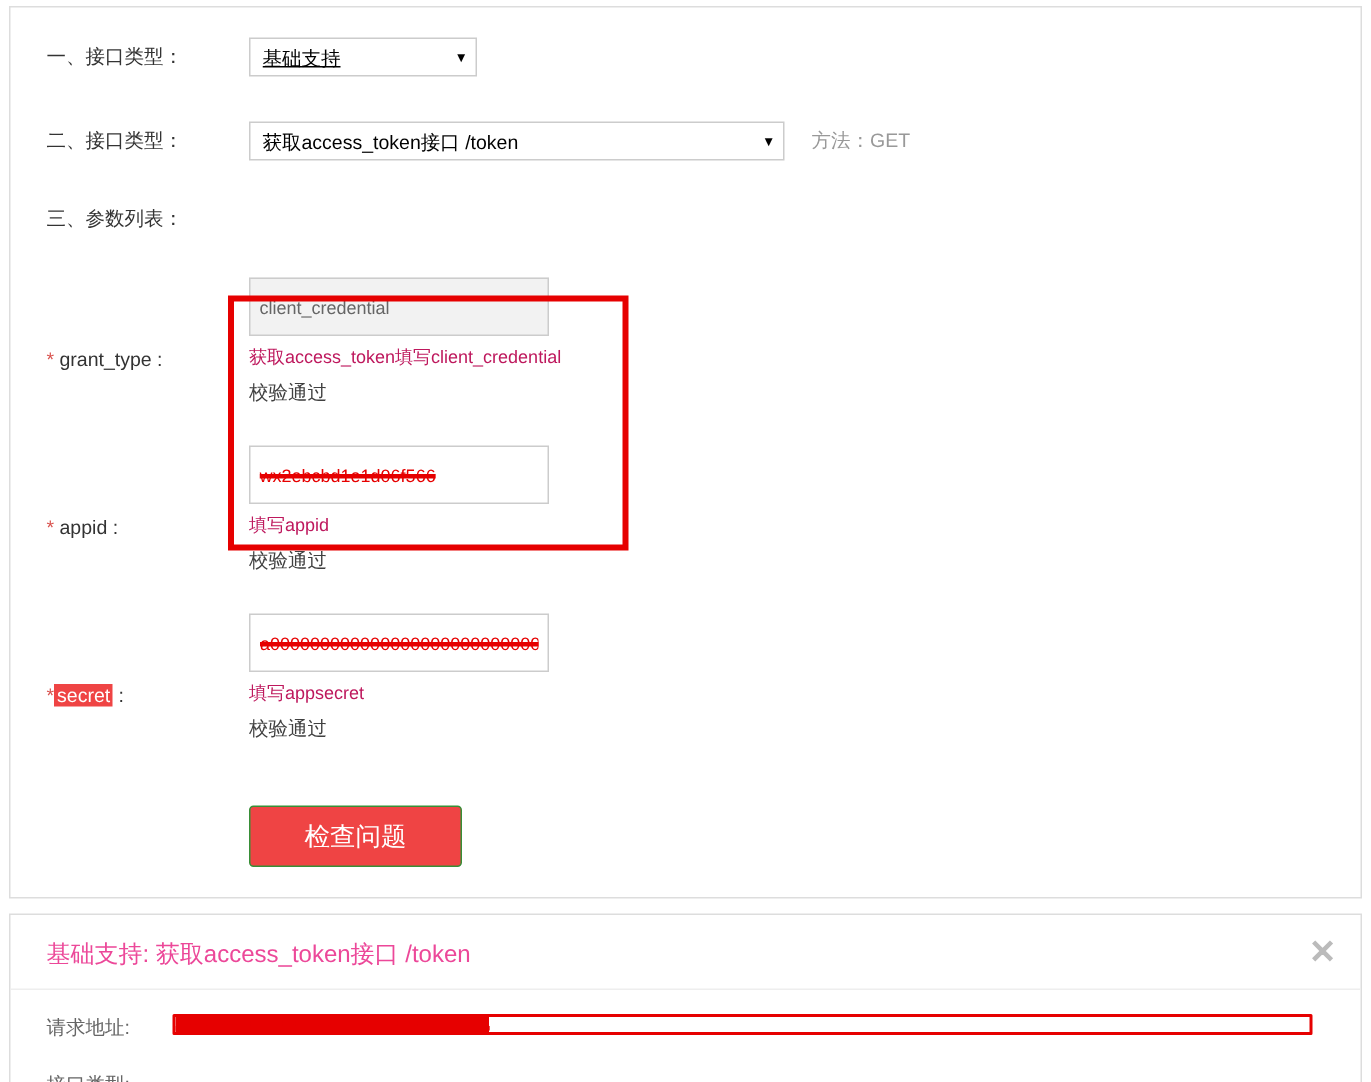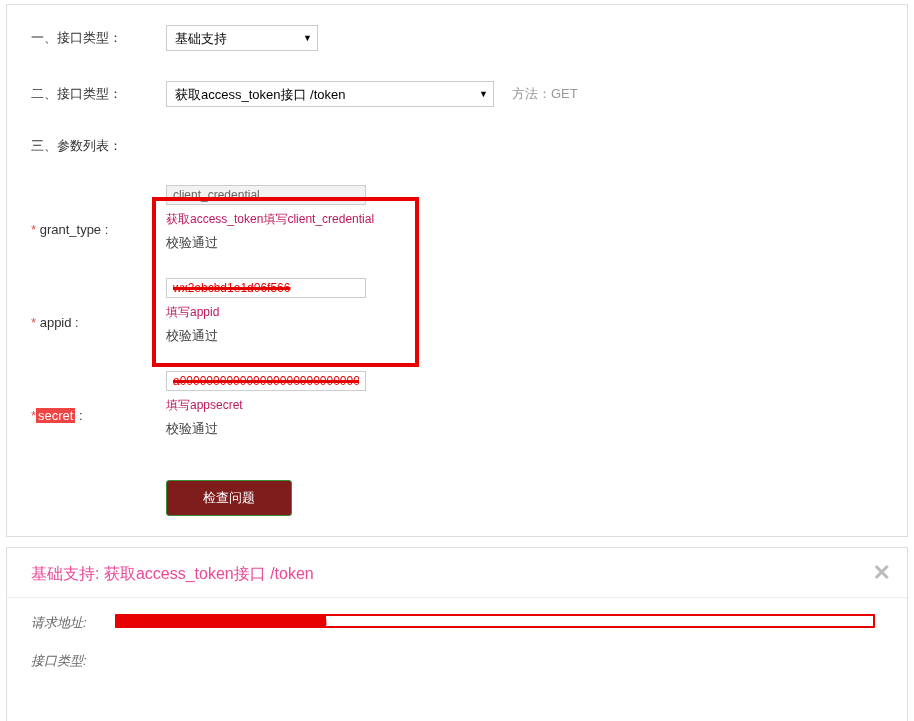--- a/index.html
+++ b/index.html
@@ -47,31 +47,31 @@
     .select-wrap::after {
       content: "▼";
       font-size: 9px;
       position: absolute;
       right: 6px;
       top: 50%;
       transform: translateY(-50%);
       color: #000;
       pointer-events: none;
     }
-    .select-sm { width: 152px; }
-    .select-lg { width: 328px; }
+    .select-sm { width: 152px; text-decoration: underline; }
+    .select-lg { width: 357px; }
     .method-hint {
       margin-left: 18px;
       color: #999;
       font-size: 13px;
     }
     .param-group { margin-bottom: 22px; }
     .param-input {
       width: 200px;
-      height: 20px;
+      height: 39px;
       border: 1px solid #ccc;
       padding: 2px 6px;
       font-family: inherit;
       font-size: 12px;
       display: block;
     }
     .param-input.disabled {
       background: #f2f2f2;
       color: #666;
     }
@@ -96,26 +96,26 @@
       width: 267px;
       height: 170px;
       pointer-events: none;
     }
     .sel-label {
       background: #ef4444;
       color: #fff;
       padding: 0 2px;
     }
     .btn-check {
-      background: #7f1d1d;
+      background: #ef4444;
       color: #fff;
       border: 1px solid #378f37;
       border-radius: 3px;
       padding: 8px 36px;
-      font-size: 13px;
+      font-size: 17px;
       font-family: inherit;
       cursor: pointer;
     }
     
     .panel.bottom {
       padding: 16px 24px 24px 24px;
       min-height: 270px;
     }
     .panel-title {
       font-size: 16px;
@@ -133,21 +133,20 @@
       line-height: 1;
     }
     .divider {
       border-top: 1px solid #eee;
       margin: 0 -24px 16px -24px;
     }
     .result-row {
       display: flex;
       align-items: flex-start;
       margin-bottom: 20px;
-      font-style: italic;
     }
     .result-label {
       width: 84px;
       flex-shrink: 0;
       color: #666;
       font-size: 13px;
     }
     .req-url {
       font-size: 12px;
       color: #333;

